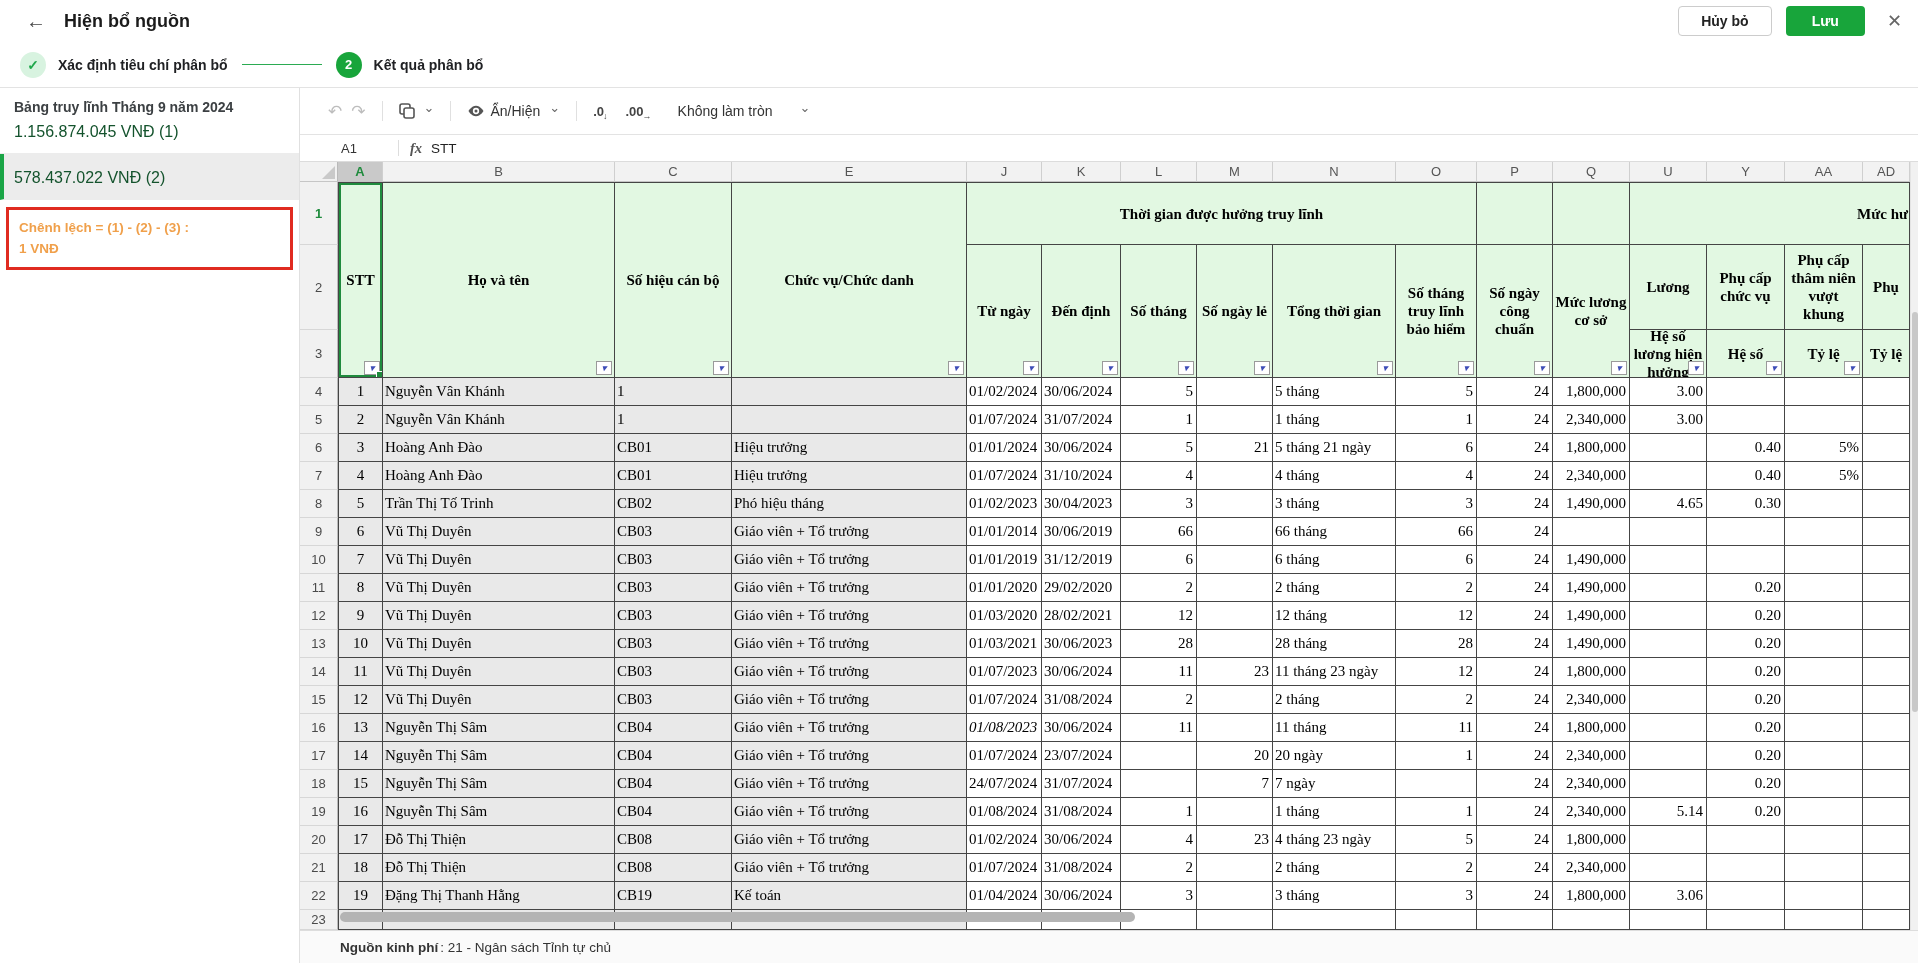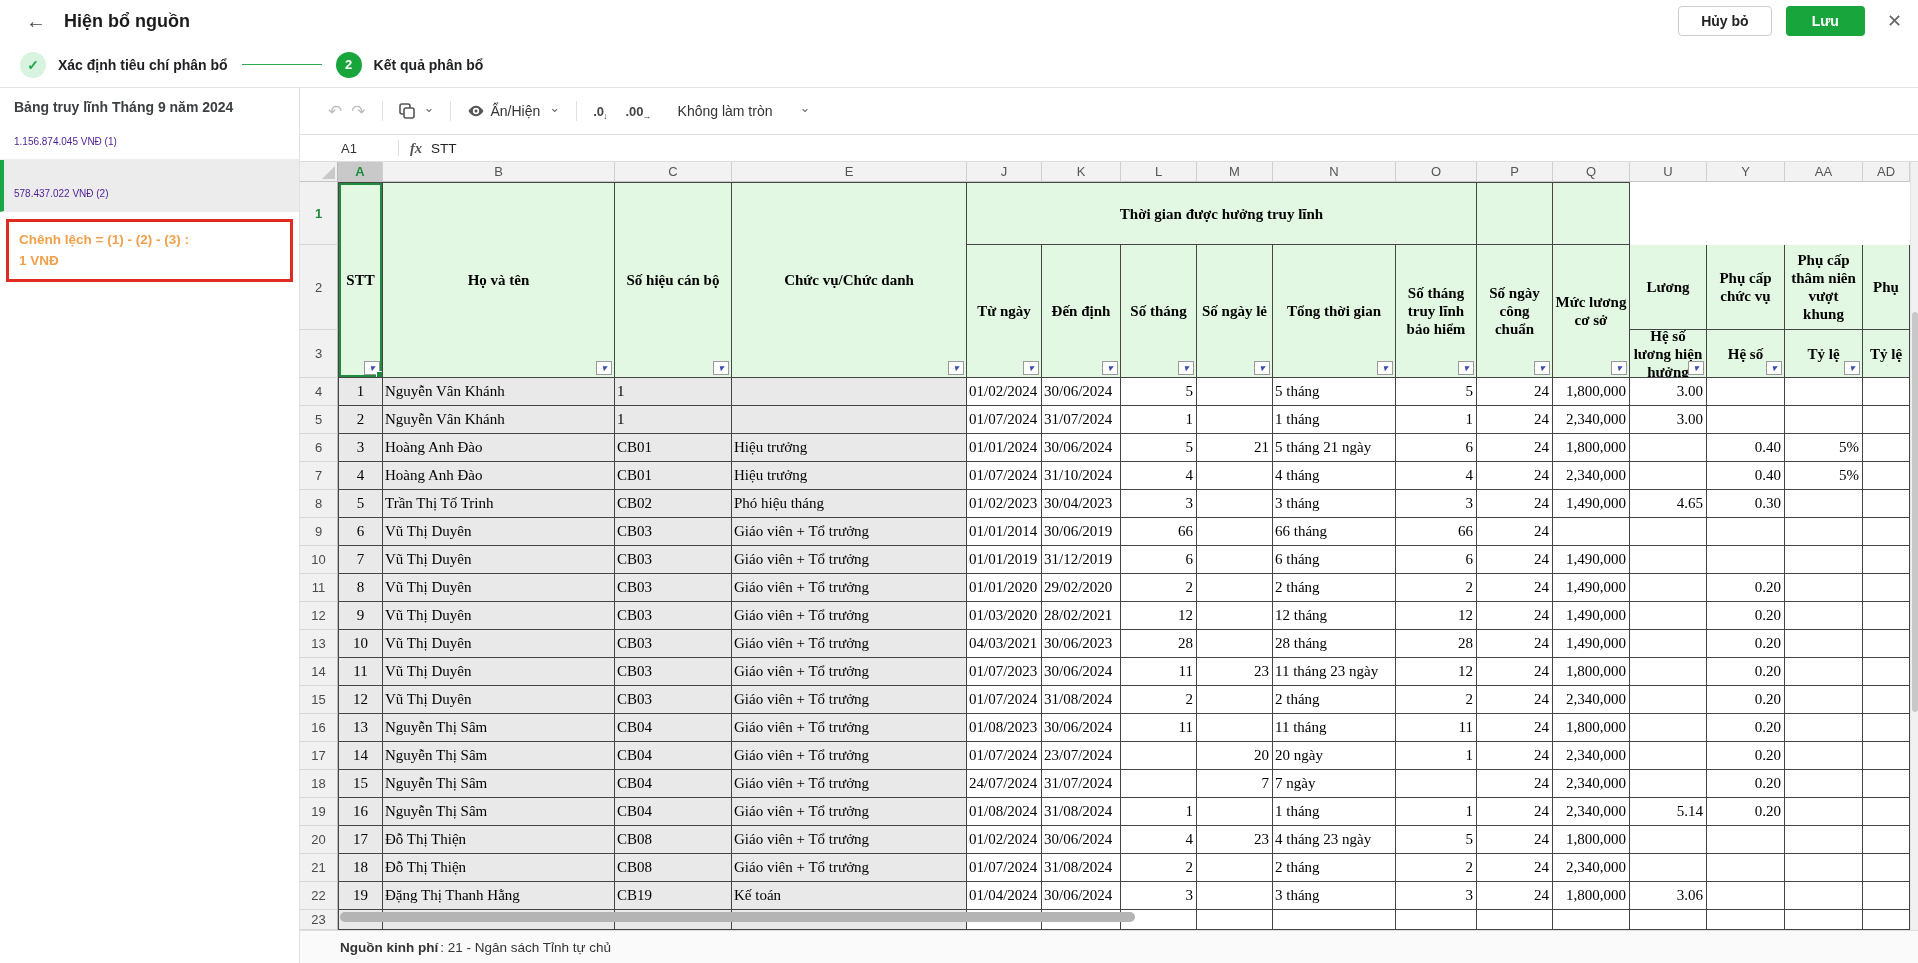--- a/index.html
+++ b/index.html
@@ -23,21 +23,21 @@
   .step1 .step-circle { background:#d8f3e0; color:#21a84c; font-size:14px; }
   .step2 .step-circle { background:#18a53b; color:#fff; }
   .step { display:flex; align-items:center; gap:12px; }
   .step-label { font-size:14px; font-weight:700; color:#202124; }
   .step-line { width:80px; height:1.5px; background:#2bab52; margin:0 14px; }
   .content { display:flex; height:875px; }
   .sidebar { width:300px; border-right:1px solid #e0e0e0; background:#fff; }
   .sb-item { padding:10px 14px 12px 14px; border-bottom:1px solid #ececec; cursor:pointer; }
   .sb-item.selected { background:#ececec; border-left:4px solid #1aa546; padding-left:10px; }
   .sb-title { font-size:14px; font-weight:700; color:#3c4043; line-height:1.4; }
-  .sb-amount { font-size:10px; color:#4c1d95; margin-top:18px; }
+  .sb-amount { font-size:16px; color:#14532d; margin-top:5px; }
   .diff-box { margin:7px 6px 0 6px; border:3px solid #e02b20; padding:8px 10px;
     color:#f0a04b; font-size:13.5px; font-weight:600; line-height:1.55; }
   .main { flex:1; display:flex; flex-direction:column; }
   .toolbar { height:47px; display:flex; align-items:center; padding-left:28px;
     border-bottom:1px solid #e3e3e3; gap:9px; }
   .tb-icon { color:#555; font-size:16px; cursor:pointer; display:flex; align-items:center; gap:5px; }
   .tb-icon.disabled { color:#bdbdbd; cursor:default; font-size:17px; }
   .tb-sep { width:1px; height:20px; background:#e0e0e0; margin:0 7px; }
   .tb-label { font-size:14px; color:#333; }
   .chev { font-size:13px; color:#666; line-height:8px; margin-top:-6px; }
@@ -199,20 +199,23 @@
         <div class="hc top" style="grid-area:2/5/5/6">
           <span>Chức vụ/Chức danh</span>
             <i class="fbtn">▾</i>
         </div>
 
         <div class="hc top" style="grid-area:2/6/3/12">
           <span>Thời gian được hưởng truy lĩnh</span>
         </div>
         <div class="hc top" style="grid-area:2/12/3/13"></div>
         <div class="hc top" style="grid-area:2/13/3/14"></div>
+        <div class="hc top benefit" style="grid-area:2/14/3/18">
+          <span>Mức hư</span>
+        </div>
 
         <div class="hc" style="grid-area:3/6/5/7">
           <span>Từ ngày</span>
             <i class="fbtn">▾</i>
         </div>
         <div class="hc" style="grid-area:3/7/5/8">
           <span>Đến định</span>
             <i class="fbtn">▾</i>
         </div>
         <div class="hc" style="grid-area:3/8/5/9">
@@ -447,21 +450,21 @@
           <div class="dc a-r" style="grid-area: 13 / 12;">24</div>
           <div class="dc a-r" style="grid-area: 13 / 13;">1,490,000</div>
           <div class="dc a-r" style="grid-area: 13 / 14;"></div>
           <div class="dc a-r" style="grid-area: 13 / 15;">0.20</div>
           <div class="dc a-r" style="grid-area: 13 / 16;"></div>
           <div class="dc a-r" style="grid-area: 13 / 17;"></div>
           <div class="dc a-c gray bl" style="grid-area: 14 / 2;">10</div>
           <div class="dc a-l gray" style="grid-area: 14 / 3;">Vũ Thị Duyên</div>
           <div class="dc a-l gray" style="grid-area: 14 / 4;">CB03</div>
           <div class="dc a-l gray" style="grid-area: 14 / 5;">Giáo viên + Tổ trưởng</div>
-          <div class="dc a-l" style="grid-area: 14 / 6;">04/03/2021</div>
+          <div class="dc a-l" style="grid-area: 14 / 6;">01/03/2021</div>
           <div class="dc a-l" style="grid-area: 14 / 7;">30/06/2023</div>
           <div class="dc a-r" style="grid-area: 14 / 8;">28</div>
           <div class="dc a-r" style="grid-area: 14 / 9;"></div>
           <div class="dc a-l" style="grid-area: 14 / 10;">28 tháng</div>
           <div class="dc a-r" style="grid-area: 14 / 11;">28</div>
           <div class="dc a-r" style="grid-area: 14 / 12;">24</div>
           <div class="dc a-r" style="grid-area: 14 / 13;">1,490,000</div>
           <div class="dc a-r" style="grid-area: 14 / 14;"></div>
           <div class="dc a-r" style="grid-area: 14 / 15;">0.20</div>
           <div class="dc a-r" style="grid-area: 14 / 16;"></div>
@@ -495,21 +498,21 @@
           <div class="dc a-r" style="grid-area: 16 / 12;">24</div>
           <div class="dc a-r" style="grid-area: 16 / 13;">2,340,000</div>
           <div class="dc a-r" style="grid-area: 16 / 14;"></div>
           <div class="dc a-r" style="grid-area: 16 / 15;">0.20</div>
           <div class="dc a-r" style="grid-area: 16 / 16;"></div>
           <div class="dc a-r" style="grid-area: 16 / 17;"></div>
           <div class="dc a-c gray bl" style="grid-area: 17 / 2;">13</div>
           <div class="dc a-l gray" style="grid-area: 17 / 3;">Nguyễn Thị Sâm</div>
           <div class="dc a-l gray" style="grid-area: 17 / 4;">CB04</div>
           <div class="dc a-l gray" style="grid-area: 17 / 5;">Giáo viên + Tổ trưởng</div>
-          <div class="dc a-l" style="grid-area: 17 / 6;">01/08/2023</div>
+          <div class="dc a-l" style="grid-area: 17 / 6; font-style: italic;">01/08/2023</div>
           <div class="dc a-l" style="grid-area: 17 / 7;">30/06/2024</div>
           <div class="dc a-r" style="grid-area: 17 / 8;">11</div>
           <div class="dc a-r" style="grid-area: 17 / 9;"></div>
           <div class="dc a-l" style="grid-area: 17 / 10;">11 tháng</div>
           <div class="dc a-r" style="grid-area: 17 / 11;">11</div>
           <div class="dc a-r" style="grid-area: 17 / 12;">24</div>
           <div class="dc a-r" style="grid-area: 17 / 13;">1,800,000</div>
           <div class="dc a-r" style="grid-area: 17 / 14;"></div>
           <div class="dc a-r" style="grid-area: 17 / 15;">0.20</div>
           <div class="dc a-r" style="grid-area: 17 / 16;"></div>

